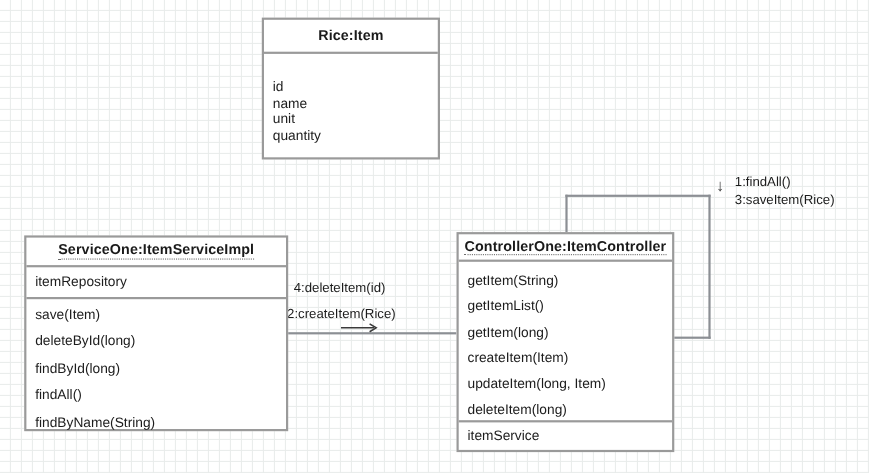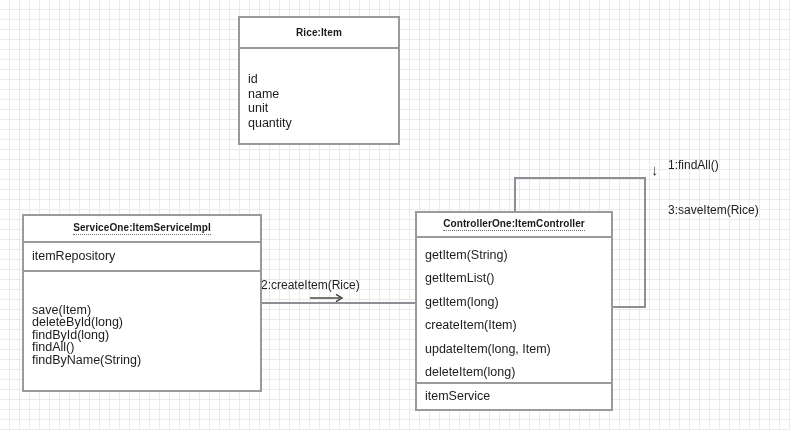--- a/index.html
+++ b/index.html
@@ -31,21 +31,21 @@
     position: absolute;
     box-sizing: border-box;
     background: #ffffff;
     border: 2px solid #9a9a9a;
     display: flex;
     flex-direction: column;
   }
   .uml-title {
     box-sizing: border-box;
     text-align: center;
-    font-size: 10px;
+    font-size: 13px;
     font-weight: bold;
     color: #1a1a1a;
     letter-spacing: .1px;
     border-bottom: 2px solid #9a9a9a;
     display: flex;
     align-items: center;
     justify-content: center;
   }
   .uml-title span {
     border-bottom: 1px dotted #6d6d6d;
@@ -104,29 +104,30 @@
 <div id="canvas">
 
   <div class="conn-v" style="left:514px; top:177px; height:36px;"></div>
   <div class="conn-h" style="left:514px; top:177px; width:132px;"></div>
   <div class="conn-v" style="left:644px; top:177px; height:131px;"></div>
   <div class="conn-h" style="left:611px; top:306px; width:35px;"></div>
 
   <div class="arrow-down-glyph" style="left:651px; top:162px;">↓</div>
 
   <div class="conn-label" style="left:668px; top:157px;">1:findAll()</div>
-  <div class="conn-label" style="left:668px; top:173px;margin-top:29px;">3:saveItem(Rice)</div>
+  <div class="conn-label" style="left:668px; top:173px;">3:saveItem(Rice)</div>
 
   <div class="conn-h" style="left:224px; top:302px; width:191px;"></div>
 
   <svg class="arrow-right" style="left:310px; top:293px;" viewBox="0 0 34 10">
     <path d="M0 5 L30 5" stroke="#3b3b3b" stroke-width="1.4" fill="none"></path>
     <path d="M26 1.4 L32 5 L26 8.6" stroke="#3b3b3b" stroke-width="1.4" fill="none"></path>
   </svg>
 
+  <div class="conn-label" style="left:267px; top:253px;">4:deleteItem(id)</div>
   <div class="conn-label" style="left:261px; top:277px;">2:createItem(Rice)</div>
 
   <div class="uml-class" style="left:238px; top:16px; width:162px; height:129px;">
     <div class="uml-title no-ul" style="height:31px;">
       <span>Rice:Item</span>
     </div>
     <div class="uml-section" style="flex:1; gap:2px; padding-top:10px;">
       <div class="uml-row">id</div>
       <div class="uml-row">name</div>
       <div class="uml-row">unit</div>
@@ -134,21 +135,21 @@
     </div>
   </div>
 
   <div class="uml-class" style="left:22px; top:214px; width:240px; height:178px;">
     <div class="uml-title" style="height:27px;">
       <span>ServiceOne:ItemServiceImpl</span>
     </div>
     <div class="uml-section" style="height:27px;">
       <div class="uml-row">itemRepository</div>
     </div>
-    <div class="uml-section" style="flex:1; padding-top:8px;">
+    <div class="uml-section" style="flex:1; gap:12px; padding-top:8px;">
       <div class="uml-row">save(Item)</div>
       <div class="uml-row">deleteById(long)</div>
       <div class="uml-row">findById(long)</div>
       <div class="uml-row">findAll()</div>
       <div class="uml-row">findByName(String)</div>
     </div>
   </div>
 
   <div class="uml-class" style="left:415px; top:211px; width:198px; height:200px;">
     <div class="uml-title" style="height:25px;">

